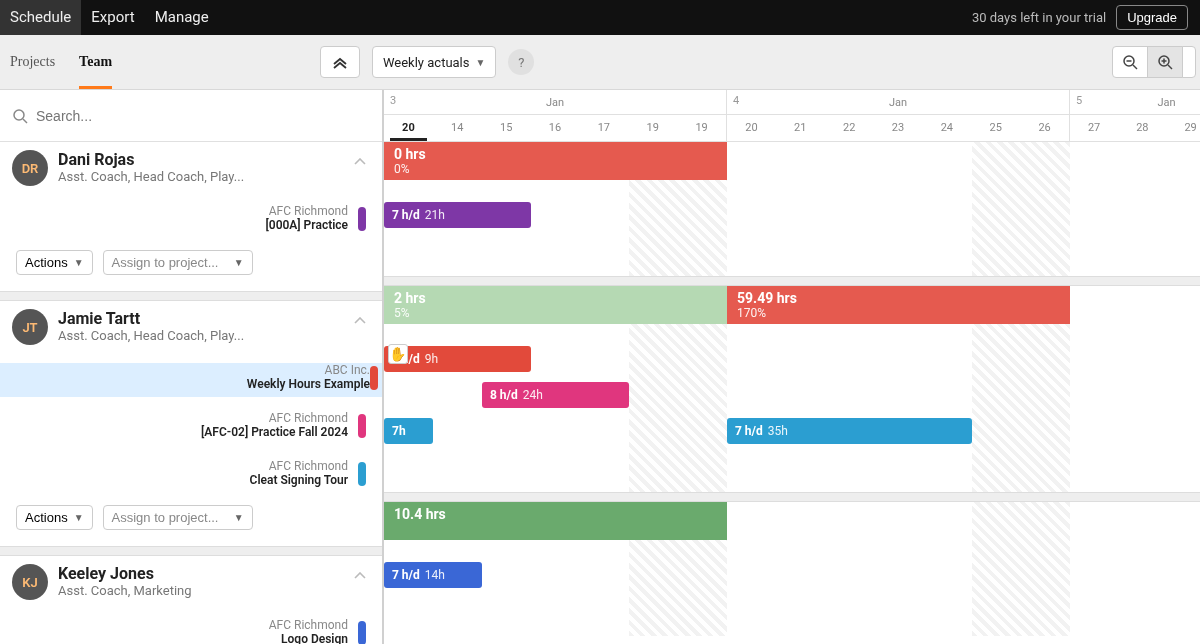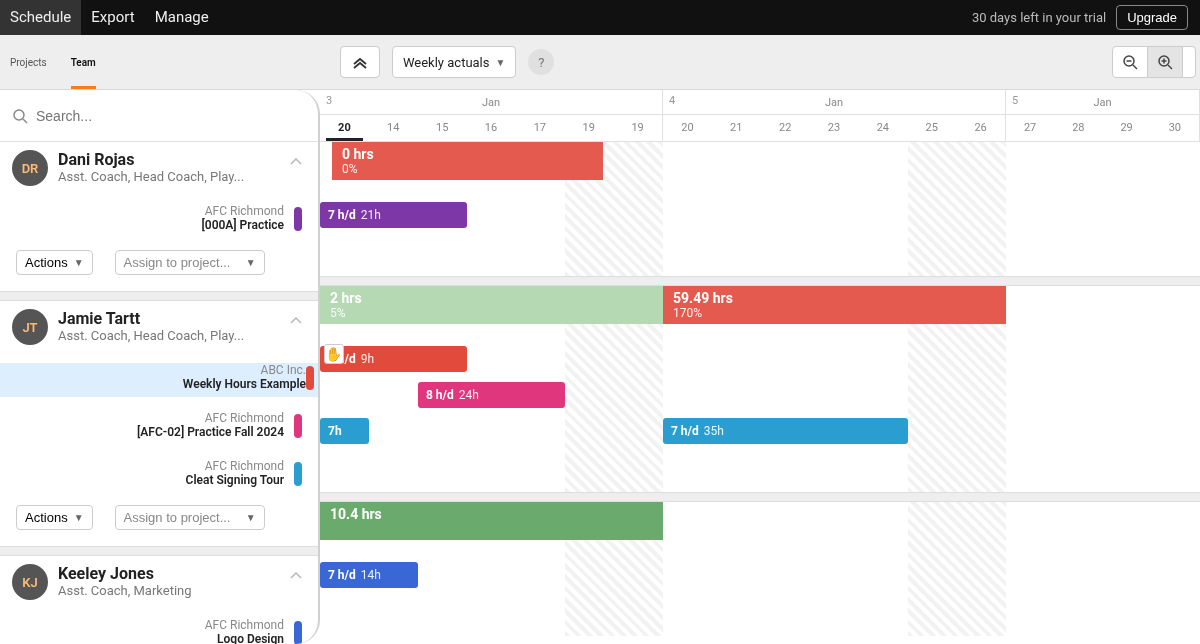--- a/index.html
+++ b/index.html
@@ -9,38 +9,38 @@
   .topbar { height: 35px; background: #111; color: #fff; display: flex; align-items: center; padding: 0 0; }
   .topbar .tab { padding: 0 10px; height: 35px; line-height: 35px; font-size: 15px; color: #eee; cursor: pointer; display: inline-block; }
   .topbar .tab.active { background: #333; }
   .topbar .spacer { flex: 1; }
   .topbar .trial { color: #bbb; font-size: 13px; margin-right: 10px; }
   .topbar .upgrade-btn { border: 1px solid #888; color: #fff; background: transparent; padding: 4px 10px; border-radius: 4px; margin-right: 12px; font-size: 13px; cursor: pointer; }
 
   
   .secondbar { height: 55px; background: #eee; display: flex; align-items: center; border-bottom: 1px solid #d8d8d8; }
   .left-tabs { width: 320px; padding-left: 10px; display: flex; gap: 24px; align-items: center; height: 100%; }
-  .left-tabs .lt { font-size: 10px; color: #555; height: 100%; display: flex; align-items: center; cursor: pointer; position: relative; }
+  .left-tabs .lt { font-size: 14px; color: #555; height: 100%; display: flex; align-items: center; cursor: pointer; position: relative; font-family: Liberation Serif, serif; }
   .left-tabs .lt.active { color: #111; font-weight: 600; }
   .left-tabs .lt.active::after { content: ""; position: absolute; bottom: 0; left: 0; right: 0; height: 3px; background: #ff7a1a; }
-  .center-controls { display: flex; align-items: center; gap: 12px; margin-left: 20px; }
+  .center-controls { display: flex; align-items: center; gap: 12px; margin-left: 0; }
   .chev-btn { width: 40px; height: 32px; background: #fff; border: 1px solid #ccc; border-radius: 4px; display: flex; align-items: center; justify-content: center; cursor: pointer; }
   .pill { height: 32px; background: #fff; border: 1px solid #ccc; border-radius: 4px; display: flex; align-items: center; padding: 0 10px; gap: 6px; cursor: pointer; }
   .pill .chev-down { font-size: 10px; color: #666; }
   .help-circle { width: 26px; height: 26px; border-radius: 50%; background: #e0e0e0; color: #777; display: flex; align-items: center; justify-content: center; font-size: 13px; cursor: pointer; }
   .secondbar .spacer2 { flex: 1; }
   .zoom-group { display: flex; margin-right: 4px; }
   .zoom-btn { width: 36px; height: 32px; background: #fff; border: 1px solid #ccc; display: flex; align-items: center; justify-content: center; cursor: pointer; }
   .zoom-btn:first-child { border-radius: 4px 0 0 4px; }
   .zoom-btn.dark { background: #e4e4e4; border-radius: 0; }
   .zoom-btn.partial { border-radius: 0 4px 4px 0; margin-left: -1px; width: 14px; }
 
   
   .main { display: flex; height: calc(644px - 35px - 55px); }
-  .side-col { width: 320px; border-right: 2px solid #d0d0d0; position: relative; overflow: hidden; border-radius: 24px; }
+  .side-col { width: 384px; border-right: 2px solid #d0d0d0; position: relative; overflow: hidden; }
   .timeline-col { flex: 1; position: relative; overflow: hidden; }
 
   
   .side-header { height: 52px; border-bottom: 1px solid #e0e0e0; display: flex; align-items: center; padding: 0 12px; gap: 8px; }
   .search-icon { color: #888; font-size: 16px; }
   .search-input { border: none; outline: none; font-size: 14px; flex: 1; color: #777; background: transparent; }
 
   
   .tl-header { height: 52px; border-bottom: 1px solid #e0e0e0; display: flex; }
   .week-block { border-right: 1px solid #e0e0e0; display: flex; flex-direction: column; }
@@ -58,21 +58,21 @@
   .head-row { display: flex; align-items: flex-start; padding-left: 46px; position: relative; }
   .name { font-size: 16px; font-weight: 700; }
   .role { font-size: 13px; color: #777; }
   .expand-chev { position: absolute; right: 4px; top: 8px; color: #bbb; font-size: 12px; cursor: pointer; }
 
   .assignment-line { text-align: right; padding-right: 22px; margin-top: 14px; position: relative; }
   .assignment-client { font-size: 12px; color: #888; display: block; }
   .assignment-name { font-size: 12px; color: #222; font-weight: 600; display: block; }
   .assignment-dot { position: absolute; right: 4px; top: 3px; width: 8px; height: 24px; border-radius: 4px; }
 
-  .actions-row { display: flex; gap: 22px; padding: 2px 4px 8px 4px; margin-top: 10px; }
+  .actions-row { display: flex; gap: 10px; padding: 2px 4px 8px 4px; margin-top: 10px; }
   .actions-btn { border: 1px solid #ccc; background: #fff; border-radius: 4px; padding: 4px 8px; font-size: 13px; display: flex; align-items: center; gap: 6px; cursor: pointer; }
   .assign-btn { border: 1px solid #ccc; background: #fff; border-radius: 4px; padding: 4px 8px; font-size: 13px; display: flex; align-items: center; justify-content: space-between; width: 150px; color: #888; cursor: pointer; }
 
   .highlight-row { background: #dceeff; margin-left: -12px; margin-right: -12px; padding-left: 12px; padding-right: 12px; }
 
   
   .tl-row { height: 40px; position: relative; }
   .tl-summary { height: 40px; }
   .summary-bar { position: absolute; top: 0; height: 38px; padding: 4px 10px; color: #fff; font-size: 13px; }
   .summary-bar .hrs { font-weight: 700; display: block; font-size: 14px; }
@@ -299,21 +299,21 @@
           </div>
         </div>
       </div>
     <div id="tl-body" style="position:relative">
         <div style="position: relative;">
           <div style="position: absolute; inset: 0px; pointer-events: none;">
             <div class="weekend-hatch" style="left: 245px; width: 98px;"></div>
             <div class="weekend-hatch" style="left: 588px; width: 98px;"></div>
           </div>
           <div class="tl-row tl-summary">
-            <div class="summary-bar" style="left: 12px; width: 271px; background: rgb(229, 90, 79);">
+            <div class="summary-bar" style="left: 0px; width: 343px; background: rgb(229, 90, 79);">
               <span class="hrs">0 hrs</span>
               <span class="pct">0%</span>
             </div>
           </div>
           <div style="height: 14px;"></div>
           <div class="tl-row" style="height: 36px;">
             <div class="task-bar" style="left: 0px; width: 147px; background: rgb(126, 55, 166);">
               <span class="bold">7 h/d</span>
               <span class="thin">21h</span>
             </div>

